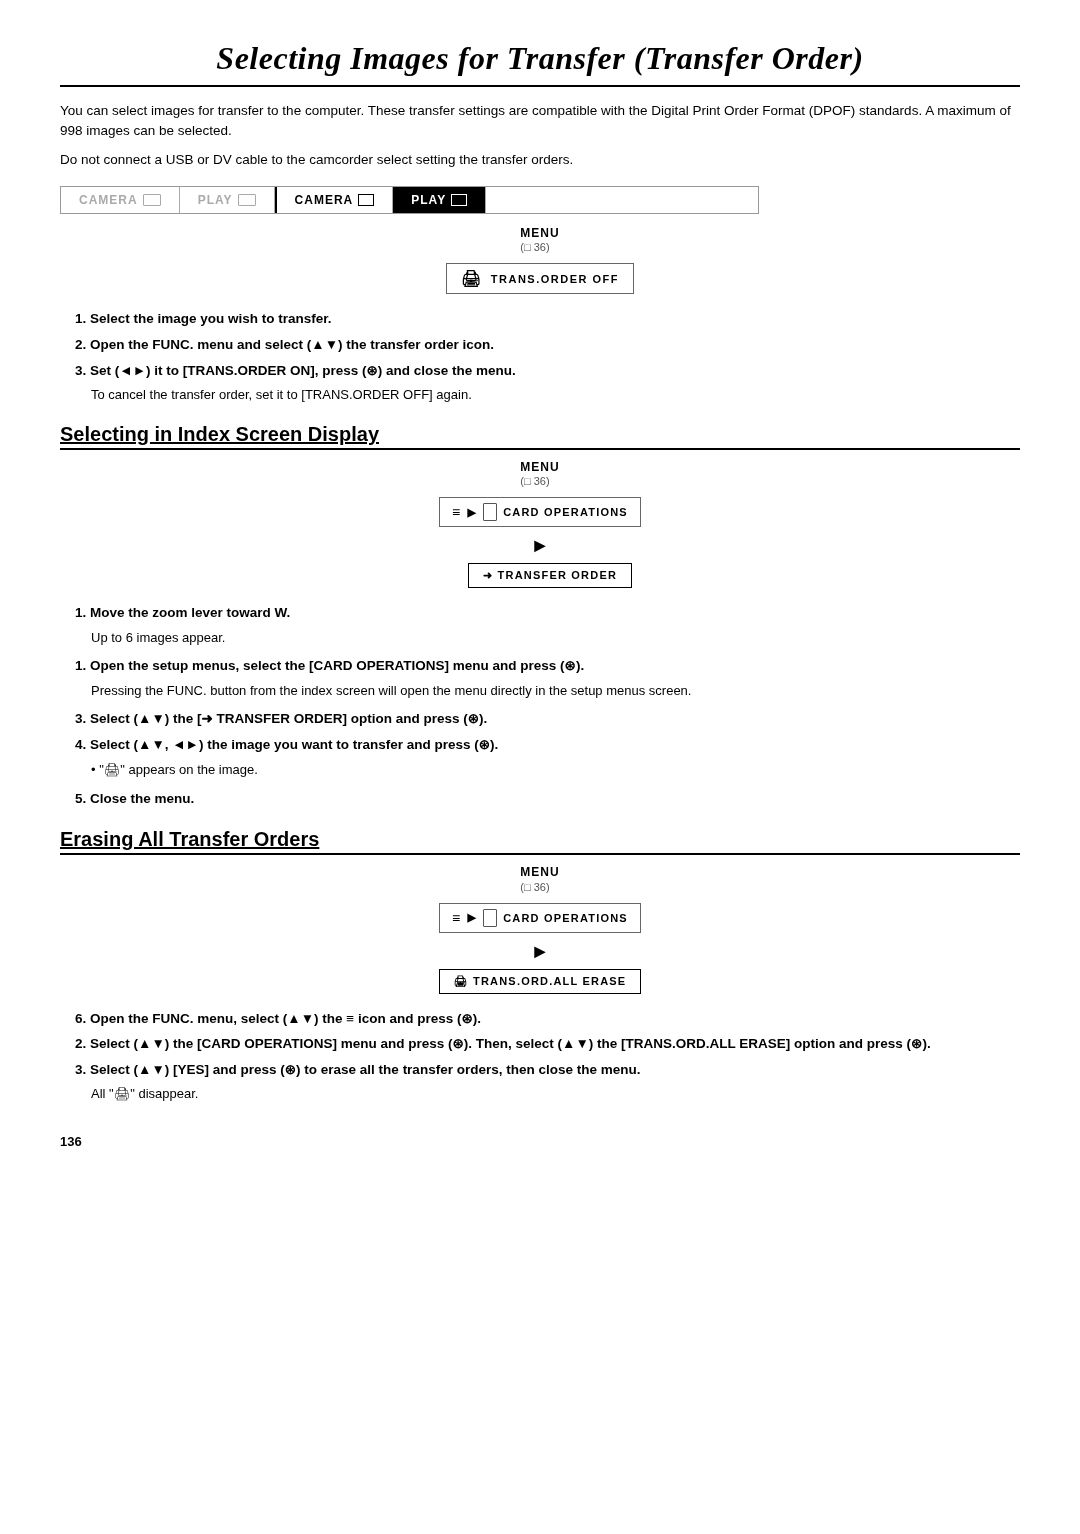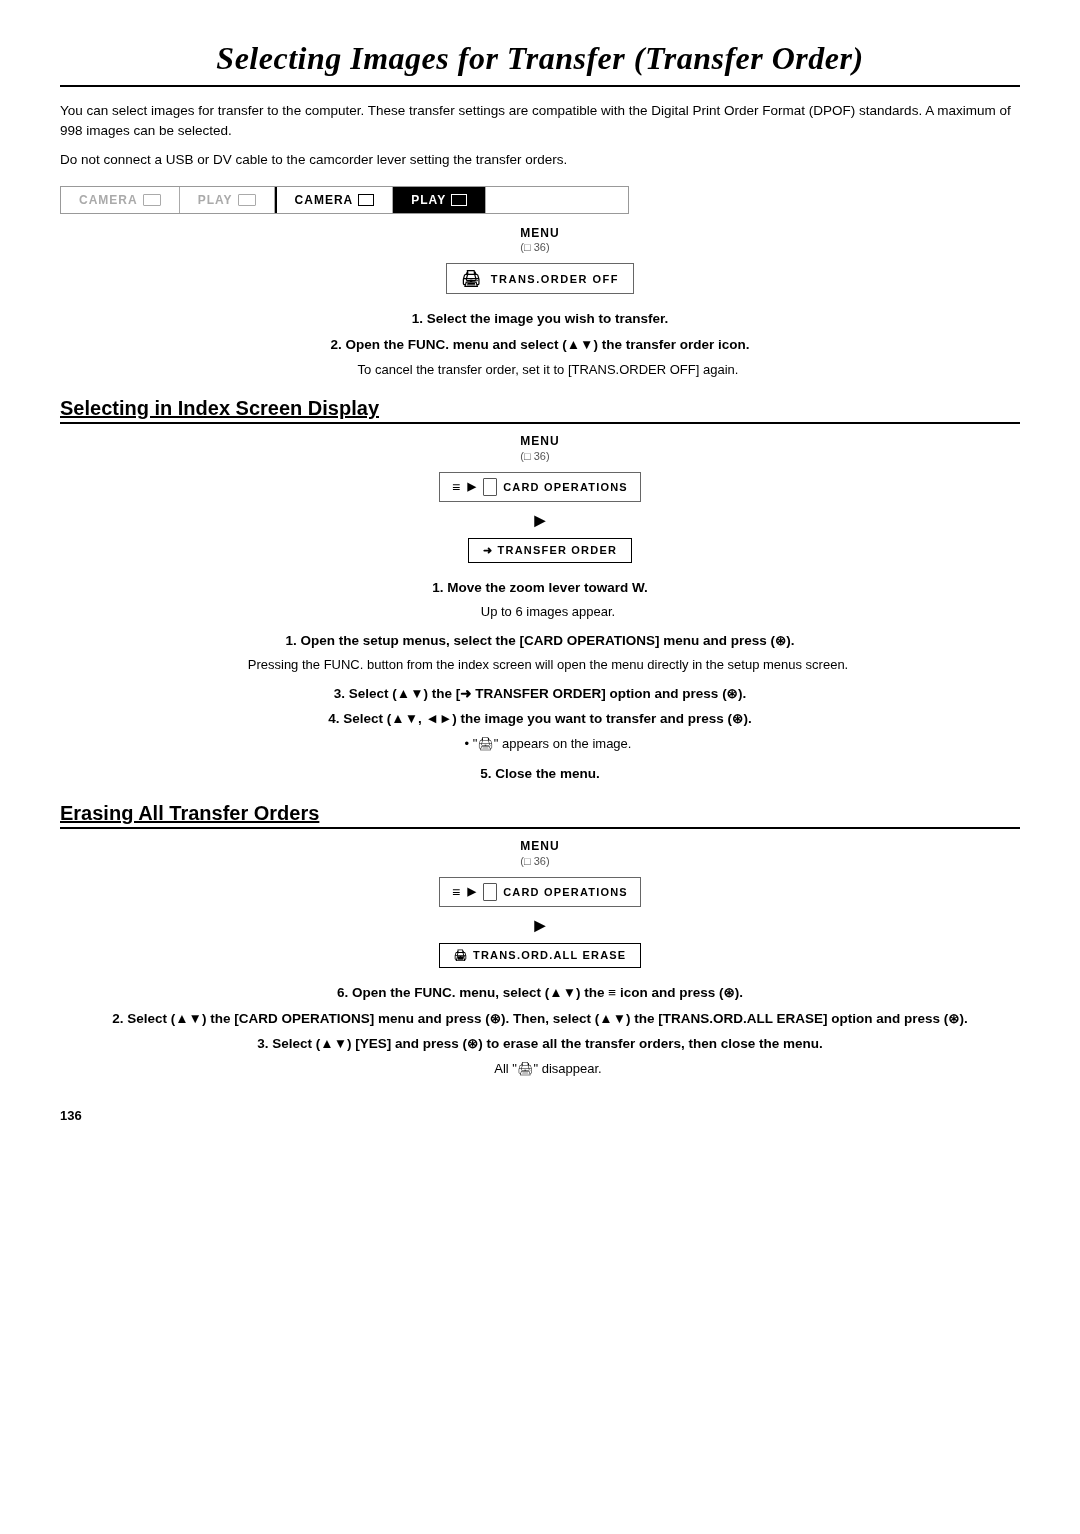--- a/index.html
+++ b/index.html
@@ -30,21 +30,21 @@
       font-size: 13.5px;
       line-height: 1.5;
       margin-bottom: 8px;
     }
     
     .mode-bar {
       display: flex;
       align-items: center;
       border: 1.5px solid #999;
       margin: 16px 0 12px 0;
-      width: 569px;
+      width: 699px;
     }
     .mode-item {
       padding: 6px 18px;
       font-size: 12px;
       font-weight: bold;
       letter-spacing: 1px;
       color: #aaa;
       border-right: 1px solid #aaa;
       display: flex;
       align-items: center;
@@ -104,22 +104,21 @@
       padding: 5px 14px;
       font-size: 11px;
       letter-spacing: 1.5px;
       display: flex;
       align-items: center;
       gap: 8px;
       font-weight: bold;
     }
     
     .steps {
-      margin: 0 0 10px 0;
-      text-align: center;
+      margin: 0 0 10px 15px;
     }
     .step-item {
       font-size: 13.5px;
       font-weight: bold;
       line-height: 1.6;
       margin-bottom: 4px;
     }
     .step-sub {
       font-size: 13px;
       font-weight: normal;
@@ -200,21 +199,21 @@
       font-weight: bold;
     }
   </style>
 </head>
 <body>
 
 <h1 class="page-title">Selecting Images for Transfer (Transfer Order)</h1>
 <hr class="title-rule">
 
 <p class="intro-text">You can select images for transfer to the computer. These transfer settings are compatible with the Digital Print Order Format (DPOF) standards. A maximum of 998 images can be selected.</p>
-<p class="intro-text">Do not connect a USB or DV cable to the camcorder lever setting the transfer orders.</p>
+<p class="intro-text">Do not connect a USB or DV cable to the camcorder select setting the transfer orders.</p>
 
 <div class="mode-bar">
   <div class="mode-item">
     <span>CAMERA</span>
     <span class="mode-icon-tape"></span>
   </div>
   <div class="mode-item">
     <span>PLAY</span>
     <span class="mode-icon-tape"></span>
   </div>
@@ -236,20 +235,21 @@
   </div>
   <div class="menu-box">
     <span style="font-size:16px;">🖨</span>
     <span>TRANS.ORDER OFF</span>
   </div>
 </div>
 
 <div class="steps">
   <div class="step-item">1.  Select the image you wish to transfer.</div>
   <div class="step-item">2.  Open the FUNC. menu and select (▲▼) the transfer order icon.</div>
+  <div class="step-item">3.  Set (◄►) it to [TRANS.ORDER ON], press (⊛) and close the menu.</div>
   <div class="step-sub">To cancel the transfer order, set it to [TRANS.ORDER OFF] again.</div>
 </div>
 
 <div class="section-heading">Selecting in Index Screen Display</div>
 
 <div class="menu-row">
   <div>
     <div class="menu-label">MENU</div>
     <div class="menu-ref">(□ 36)</div>
   </div>

